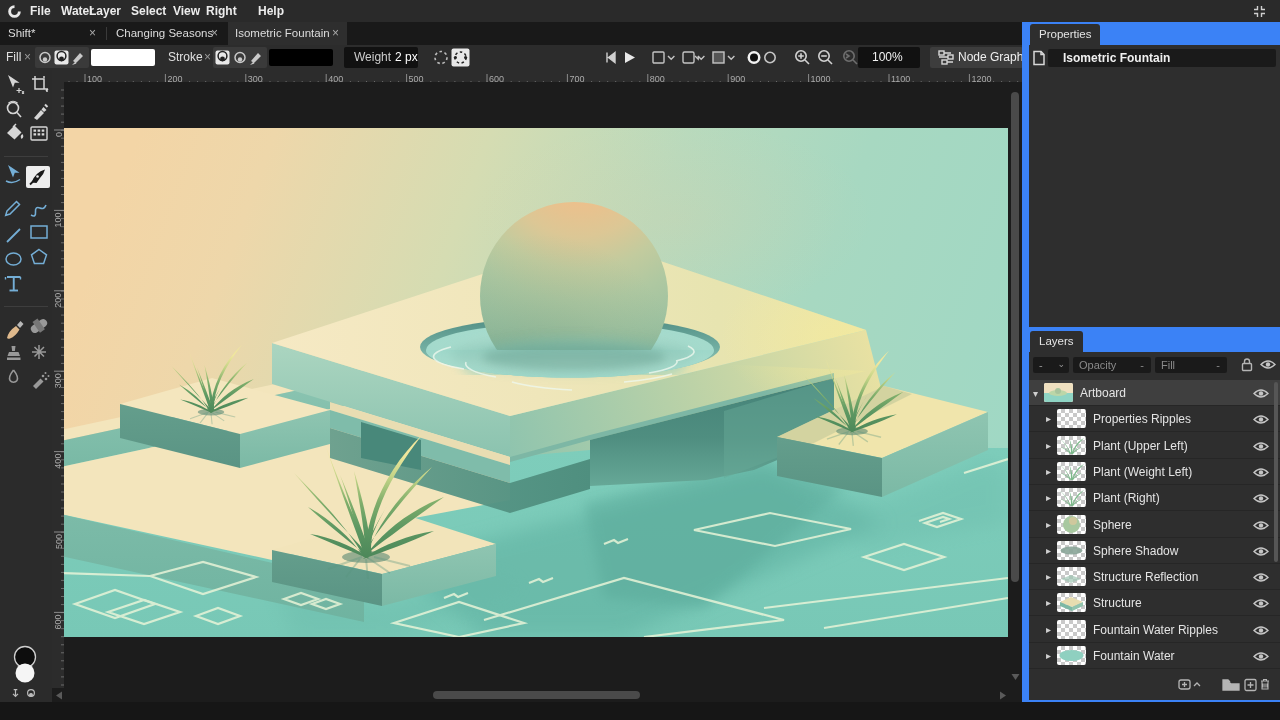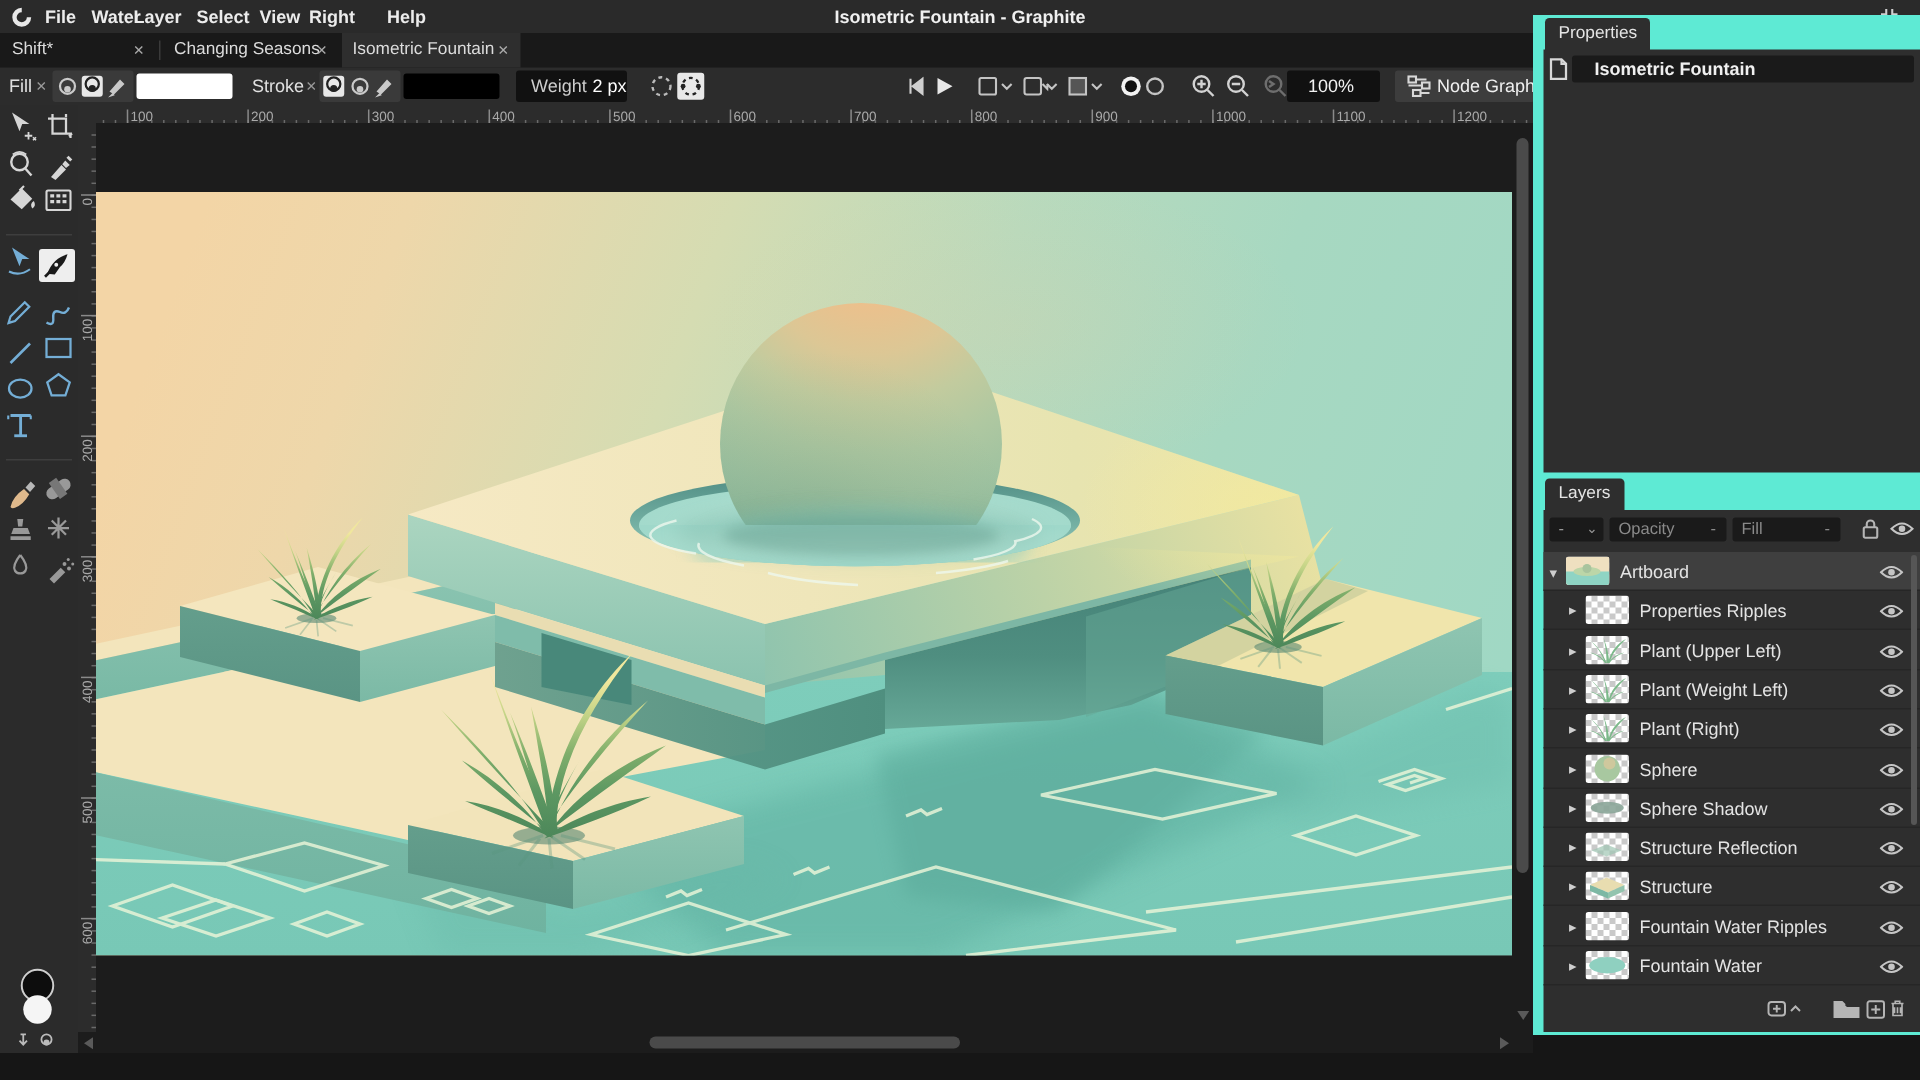--- a/index.html
+++ b/index.html
@@ -33,21 +33,21 @@
 #hruler { left:64px; top:70px; width:958px; height:12px; background:#2c2c2c; overflow:hidden; }
 #vruler { left:52px; top:82px; width:12px; height:606px; background:#2c2c2c; overflow:hidden; }
 
 #canvas { left:64px; top:82px; width:944px; height:606px; background:#1c1c1c; overflow:hidden; }
 #vsb { left:1008px; top:82px; width:14px; height:606px; background:#1c1c1c; }
 #hsb { left:52px; top:688px; width:970px; height:14px; background:#1c1c1c; }
 
 #status { left:0; top:702px; width:1280px; height:18px; background:#1e1e1e;
   color:#ddd; font-size:12px; }
 
-#rightcol { left:1022px; top:10px; width:258px; height:680px; background:#5eead4; }
+#rightcol { left:1022px; top:22px; width:258px; height:680px; background:#3b82f6; }
 .panel { position:absolute; background:#2e2e2e; }
 .ptab { position:absolute; background:#2e2e2e; color:#e4e4e4; font-size:11.5px;
   border-radius:3px 3px 0 0; padding:4px 9px 0 9px; height:22px; }
 .dfield { position:absolute; background:#1a1a1a; border-radius:2px; }
 .lrow { position:absolute; left:0; width:258px; height:26px; color:#e4e4e4; font-size:12px; }
 .lrow .nm { position:absolute; top:6px; }
 .chev { position:absolute; color:#cfcfcf; font-size:10px; }
 .thumb { position:absolute; width:29px; height:19px; border-radius:2px;
   background:
     repeating-conic-gradient(#c9c9c9 0% 25%, #ffffff 0% 50%) 0 0/8px 8px;
@@ -60,21 +60,20 @@
     <svg class="abs" style="left:7px;top:4px" width="15" height="15" viewBox="0 0 15 15">
       <path d="M7.5 1.2 A6.3 6.3 0 1 0 13.8 7.5 L10.9 7.5 A3.4 3.4 0 1 1 7.5 4.1 Z" fill="#e8e8e8"></path>
     </svg>
     <span class="mi" style="left:30px">File</span>
     <span class="mi" style="left:61px">Water</span>
     <span class="mi" style="left:89px">Layer</span>
     <span class="mi" style="left:131px">Select</span>
     <span class="mi" style="left:173px">View</span>
     <span class="mi" style="left:206px">Right</span>
     <span class="mi" style="left:258px">Help</span>
-    <span id="title">Isometric Fountain - Graphite</span>
     <svg class="abs" style="left:1253px;top:5px" width="13" height="13" viewBox="0 0 13 13" fill="none" stroke="#cfcfcf" stroke-width="1.4">
       <path d="M1 4.5 L4.5 4.5 L4.5 1 M8.5 1 L8.5 4.5 L12 4.5 M12 8.5 L8.5 8.5 L8.5 12 M4.5 12 L4.5 8.5 L1 8.5"></path>
     </svg>
   </div>
   <div id="tabbar" class="abs">
     <div class="tab" style="left:0;width:104px">
         <span class="lbl">Shift*</span>
         <span class="x" style="left:89px">×</span>
       </div>
     <div class="tabsep" style="left:106px"></div>

